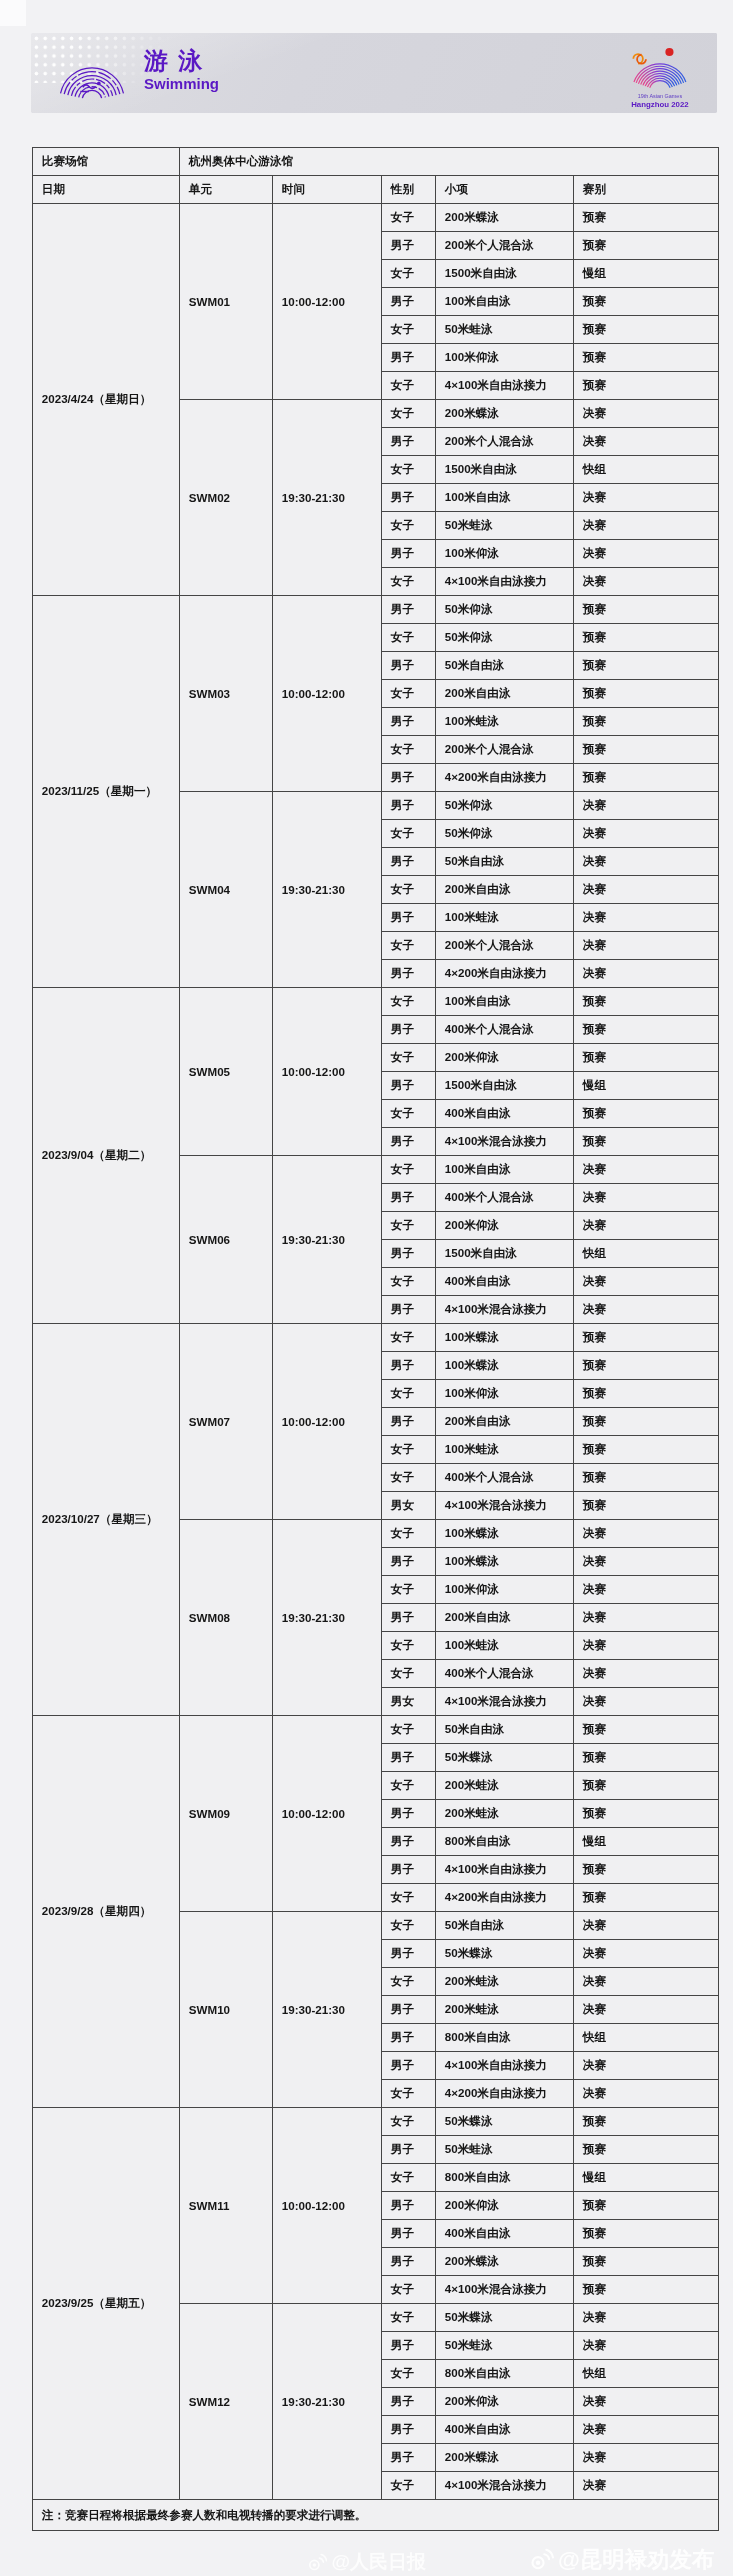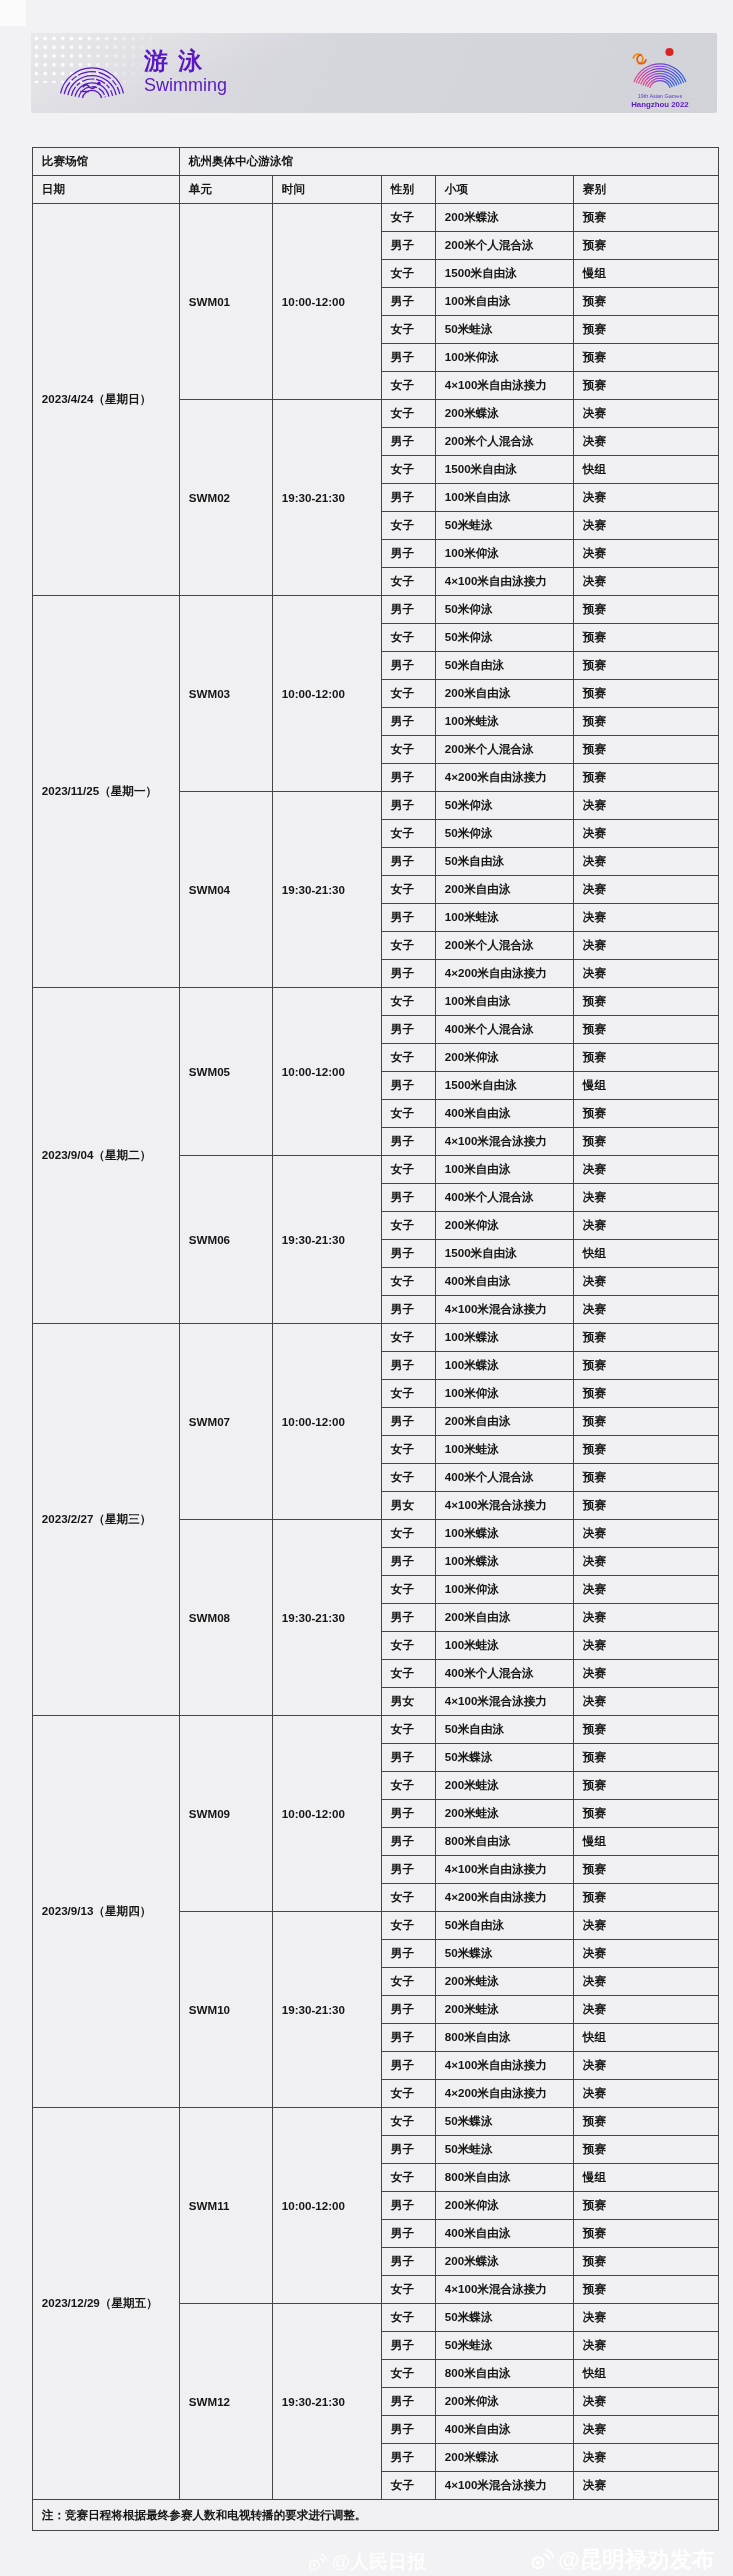--- a/index.html
+++ b/index.html
@@ -28,21 +28,21 @@
     -webkit-mask-image:linear-gradient(115deg,#000 25%,transparent 80%);
     mask-image:linear-gradient(115deg,#000 25%,transparent 80%);
   }
   .pictogram { position:absolute; left:27px; top:26.5px; }
   .title-zh {
     position:absolute; left:113px; top:12.2px;
     font-size:24px; font-weight:bold; color:#5a18c4; letter-spacing:10.2px; white-space:nowrap;text-align:right;
   }
   .title-en {
     position:absolute; left:113px; top:42px;
-    font-size:18px; font-weight:normal; color:#5a18c4; white-space:nowrap;
+    font-size:15px; font-weight:bold; color:#5a18c4; white-space:nowrap;
   }
   .emblem { position:absolute; left:571px; top:4.1px; }
 
   
   table.schedule-table {
     position:absolute; left:32px; top:147px; width:686px;
     border-collapse:collapse; table-layout:fixed;
     background:#f0f0f2;
     padding-left:16px;
   }
@@ -355,21 +355,21 @@
           <td class="gender-cell">女子</td>
           <td class="event-cell">400米自由泳</td>
           <td class="round-cell">决赛</td>
         </tr>
         <tr>
           <td class="gender-cell">男子</td>
           <td class="event-cell">4×100米混合泳接力</td>
           <td class="round-cell">决赛</td>
         </tr>
         <tr>
-          <td class="date-cell" rowspan="14">2023/2/27（星期三）</td>
+          <td class="date-cell" rowspan="14">2023/10/27（星期三）</td>
           <td class="unit-cell" rowspan="7">SWM07</td>
           <td class="time-cell" rowspan="7">10:00-12:00</td>
           <td class="gender-cell">女子</td>
           <td class="event-cell">100米蝶泳</td>
           <td class="round-cell">预赛</td>
         </tr>
         <tr>
           <td class="gender-cell">男子</td>
           <td class="event-cell">100米蝶泳</td>
           <td class="round-cell">预赛</td>
@@ -430,21 +430,21 @@
           <td class="gender-cell">女子</td>
           <td class="event-cell">400米个人混合泳</td>
           <td class="round-cell">决赛</td>
         </tr>
         <tr>
           <td class="gender-cell">男女</td>
           <td class="event-cell">4×100米混合泳接力</td>
           <td class="round-cell">决赛</td>
         </tr>
         <tr>
-          <td class="date-cell" rowspan="14">2023/9/13（星期四）</td>
+          <td class="date-cell" rowspan="14">2023/9/28（星期四）</td>
           <td class="unit-cell" rowspan="7">SWM09</td>
           <td class="time-cell" rowspan="7">10:00-12:00</td>
           <td class="gender-cell">女子</td>
           <td class="event-cell">50米自由泳</td>
           <td class="round-cell">预赛</td>
         </tr>
         <tr>
           <td class="gender-cell">男子</td>
           <td class="event-cell">50米蝶泳</td>
           <td class="round-cell">预赛</td>
@@ -505,21 +505,21 @@
           <td class="gender-cell">男子</td>
           <td class="event-cell">4×100米自由泳接力</td>
           <td class="round-cell">决赛</td>
         </tr>
         <tr>
           <td class="gender-cell">女子</td>
           <td class="event-cell">4×200米自由泳接力</td>
           <td class="round-cell">决赛</td>
         </tr>
         <tr>
-          <td class="date-cell" rowspan="14">2023/12/29（星期五）</td>
+          <td class="date-cell" rowspan="14">2023/9/25（星期五）</td>
           <td class="unit-cell" rowspan="7">SWM11</td>
           <td class="time-cell" rowspan="7">10:00-12:00</td>
           <td class="gender-cell">女子</td>
           <td class="event-cell">50米蝶泳</td>
           <td class="round-cell">预赛</td>
         </tr>
         <tr>
           <td class="gender-cell">男子</td>
           <td class="event-cell">50米蛙泳</td>
           <td class="round-cell">预赛</td>

